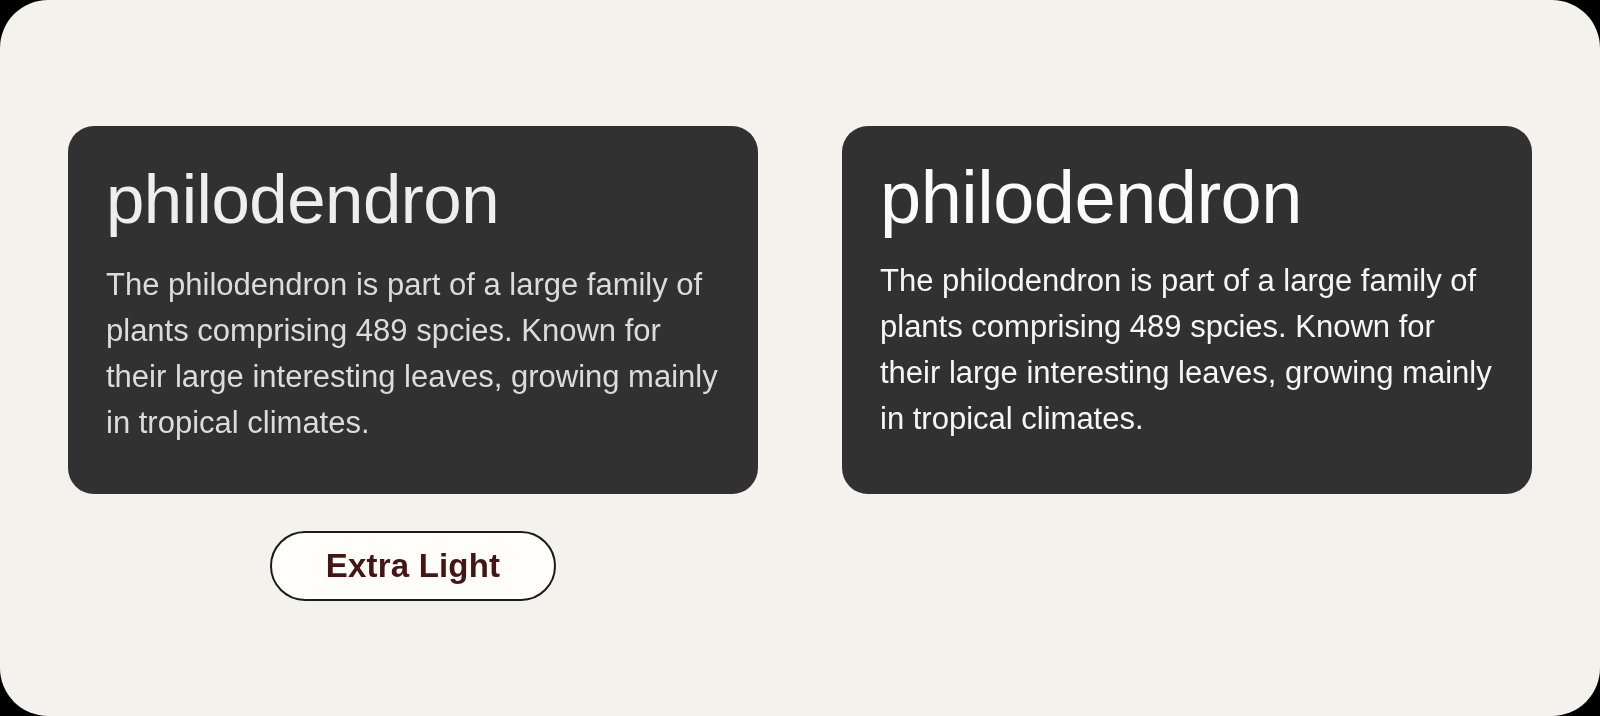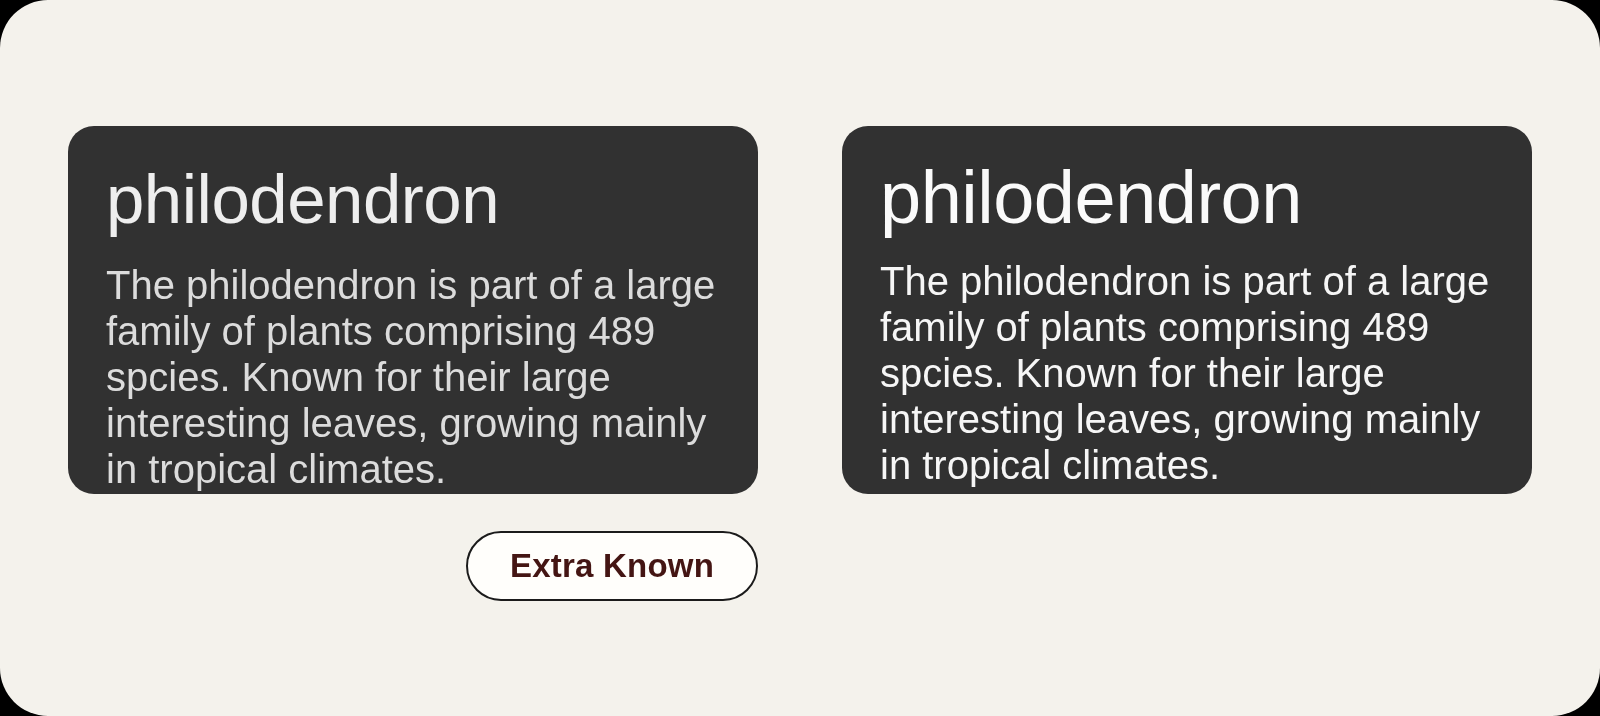--- a/index.html
+++ b/index.html
@@ -33,21 +33,21 @@
     display: flex;
     flex-direction: row;
     justify-content: space-between;
     align-items: flex-start;
   }
 
   .column {
     width: 690px;
     display: flex;
     flex-direction: column;
-    align-items: flex-end;
+    align-items: center;
   }
 
   .card {
     width: 690px;
     height: 368px;
     background: #313131;
     border-radius: 26px;
     box-sizing: border-box;
     padding: 30px 38px 0 38px;
     overflow: hidden;
@@ -58,21 +58,21 @@
     color: #f2f2f2;
     font-size: 70px;
     line-height: 92px;
     letter-spacing: -0.5px;
     white-space: nowrap;
   }
 
   .card-body {
     margin: 0;
     color: #e8e8e8;
-    font-size: 40px;
+    font-size: 31px;
     line-height: 46px;
   }
 
   
   .variant-extralight .card-heading {
     font-weight: 100;
     font-size: 69px;
     color: #eeeeee;
     -webkit-text-stroke: 0px;
   }
@@ -133,21 +133,21 @@
 
   <div class="columns">
 
     <div class="column variant-extralight">
       <div class="card">
         <h1 class="card-heading">philodendron</h1>
         <div class="card-body-wrap">
           <p class="card-body">The philodendron is part of a large family of plants comprising 489 spcies. Known for their large interesting leaves, growing mainly in tropical climates.</p>
         </div>
       </div>
-      <button class="pill-button wide">Extra Known</button>
+      <button class="pill-button wide">Extra Light</button>
     </div>
 
     <div class="column variant-regular">
       <div class="card">
         <h1 class="card-heading">philodendron</h1>
         <div class="card-body-wrap">
           <p class="card-body">The philodendron is part of a large family of plants comprising 489 spcies. Known for their large interesting leaves, growing mainly in tropical climates.</p>
         </div>
       </div>
     </div>

